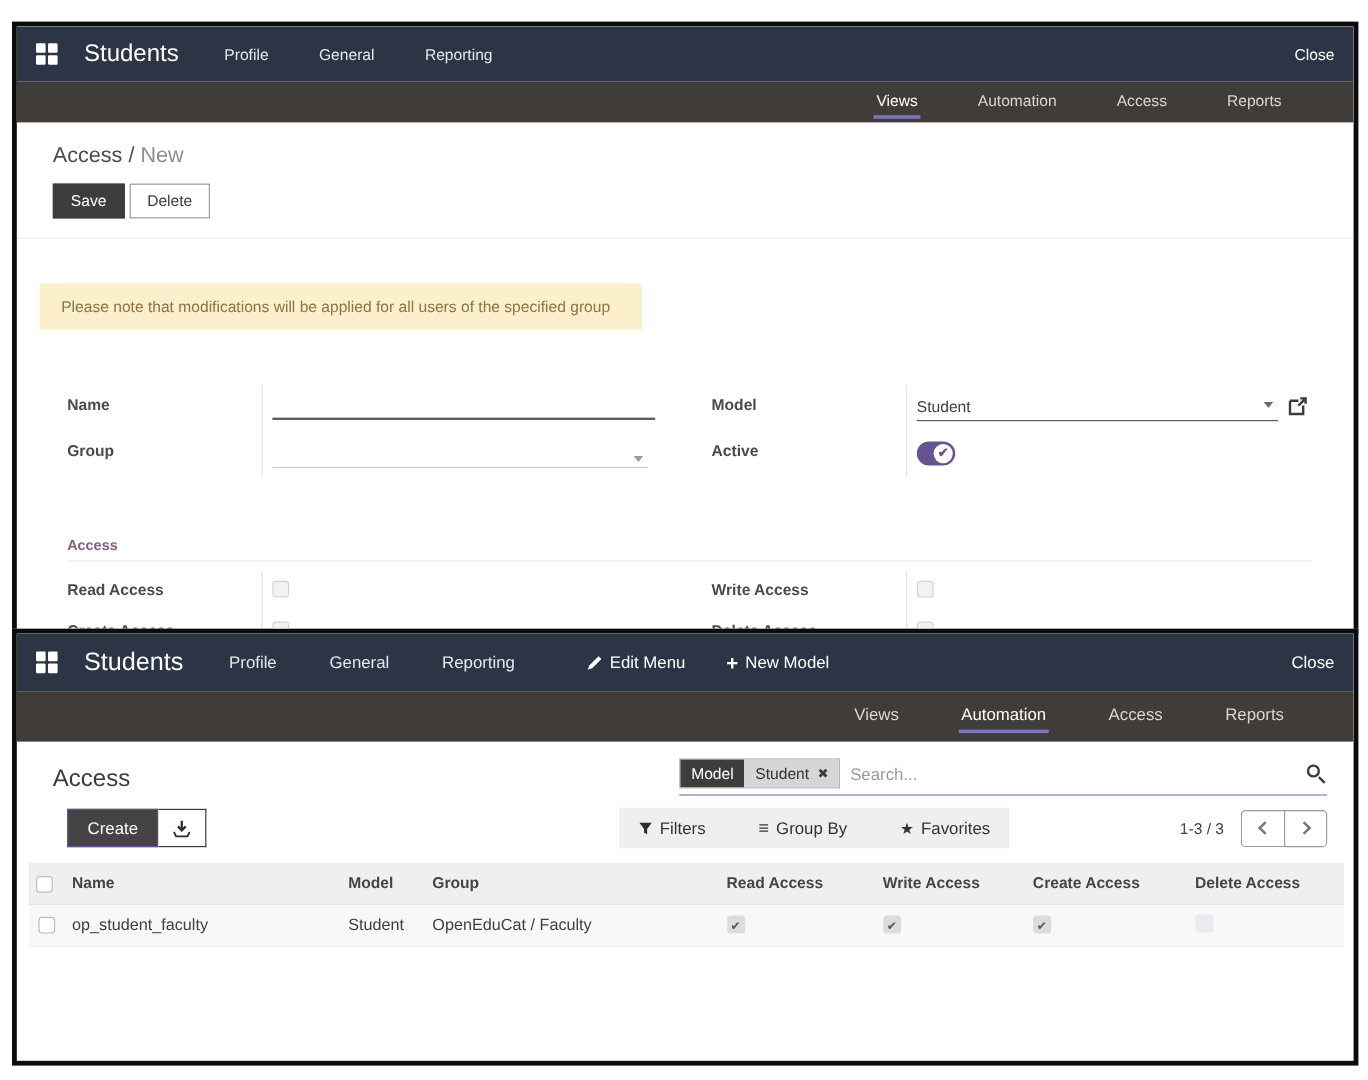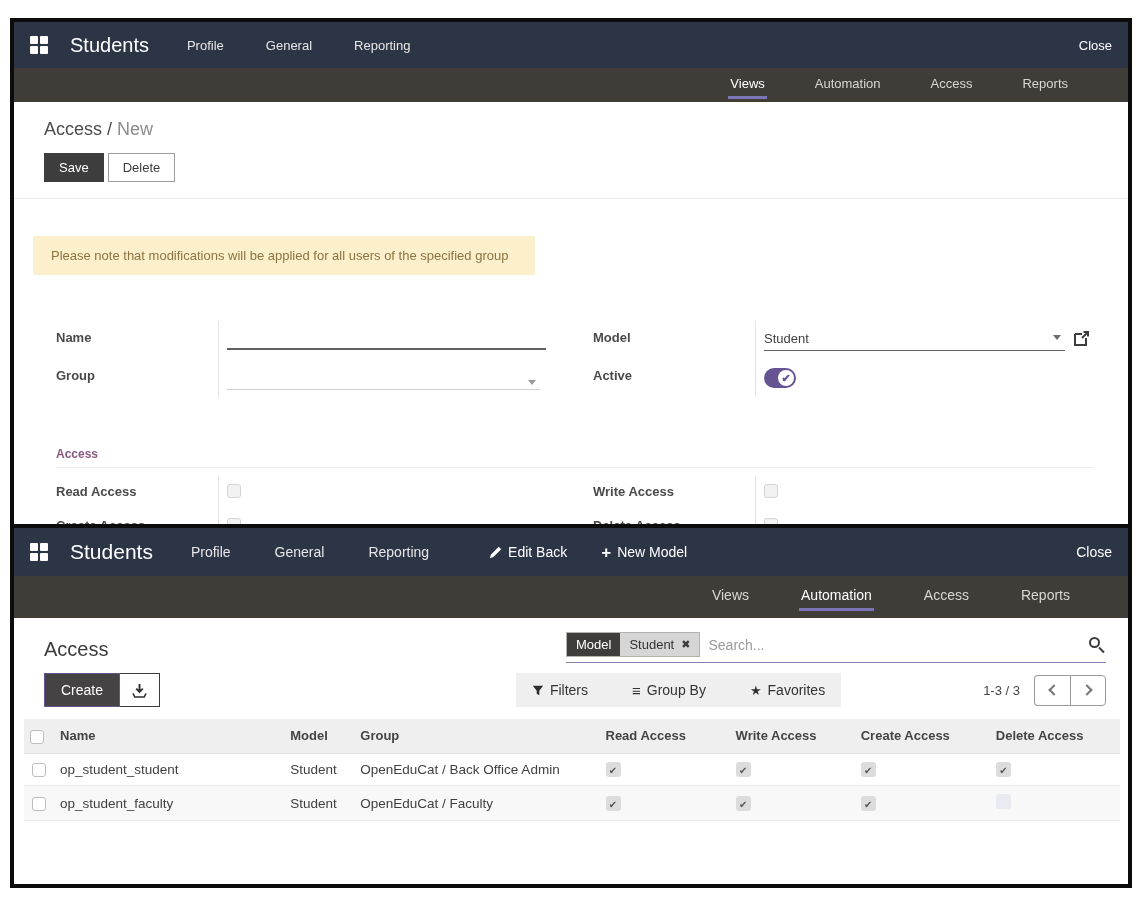--- a/index.html
+++ b/index.html
@@ -70,21 +70,21 @@
   .searchbar { margin-left:auto; width:540px; display:flex; align-items:center; border-bottom:1px solid #8781b1; padding-bottom:5px; }
   .facet { display:flex; border:1px solid #b3b3b3; font-size:13px; flex:none; }
   .facet-label { background:#3f3d3c; color:#fff; padding:4px 9px; }
   .facet-value { background:#d6d6d6; color:#333; padding:4px 9px; display:flex; align-items:center; gap:7px; }
   .facet-x { font-size:11px; color:#3b3b3b; cursor:pointer; }
   .search-input { border:none; outline:none; flex:1; font-size:14px; color:#555; padding:4px 8px; background:transparent; font-family:"Liberation Sans", sans-serif; }
   .search-input::placeholder { color:#9a9a9a; }
   .mag-icon { flex:none; width:18px; height:18px; position:relative; cursor:pointer; }
   .mag-icon .lens { position:absolute; width:11px; height:11px; border:2px solid #3c3c3c; border-radius:50%; top:1px; left:1px; }
   .mag-icon .tail { position:absolute; width:7px; height:2px; background:#3c3c3c; transform:rotate(45deg); top:13px; left:10px; }
-  .toolbar-row { display:flex; padding:10px 22px 0 30px; }
+  .toolbar-row { display:flex; align-items:center; padding:10px 22px 0 30px;margin-left:12px; }
   .create-group { display:flex; }
   .btn-create { background:#454343; color:#fff; border:1px solid #655491; font-size:14px; padding:7px 16px; cursor:pointer; }
   .btn-export { background:#fff; border:1px solid #3c3c3c; border-left:none; padding:7px 12px; cursor:pointer; display:flex; align-items:center; }
   .filter-strip { margin-left:auto; margin-right:142px; background:#efefef; display:flex; gap:44px; padding:9px 16px; font-size:14px; color:#333; }
   .filter-item { display:flex; align-items:center; gap:6px; cursor:pointer; }
   .funnel-icon svg { display:block; }
   .gb-icon { font-size:15px; line-height:1; }
   .star-icon { font-size:13px; }
   .pager { display:flex; align-items:center; gap:14px; font-size:13px; color:#444; }
   .pager-btns { display:flex; }
@@ -234,21 +234,21 @@
         <span>General</span>
         <span>Reporting</span>
       </div>
       <div class="nav-actions">
         <span class="act">
           <span class="pencil-icon">
             <svg width="13" height="13" viewBox="0 0 16 16">
                 <path d="M1 15 l1.5-4.5 L12 1 l3 3 L5.5 13.5 Z" fill="#fff"></path>
               </svg>
           </span>
-          <span>Edit Back</span>
+          <span>Edit Menu</span>
         </span>
         <span class="act">
           <span class="plus-glyph">+</span>
           <span>New Model</span>
         </span>
       </div>
       <div class="close-btn">Close</div>
     </div>
     <div class="tabbar">
       <div class="tab">Views</div>
@@ -325,30 +325,20 @@
           <th class="col-name">Name</th>
           <th class="col-model">Model</th>
           <th class="col-group">Group</th>
           <th class="col-read">Read Access</th>
           <th class="col-write">Write Access</th>
           <th class="col-create">Create Access</th>
           <th class="col-delete">Delete Access</th>
         </tr>
       </thead>
       <tbody>
-        <tr>
-          <td class="col-sel"><span class="row-cb"></span></td>
-          <td>op_student_student</td>
-          <td>Student</td>
-          <td>OpenEduCat / Back Office Admin</td>
-          <td><span class="ck checked"></span></td>
-          <td><span class="ck checked"></span></td>
-          <td><span class="ck checked"></span></td>
-          <td><span class="ck checked"></span></td>
-        </tr>
         <tr class="striped">
           <td class="col-sel"><span class="row-cb"></span></td>
           <td>op_student_faculty</td>
           <td>Student</td>
           <td>OpenEduCat / Faculty</td>
           <td><span class="ck checked"></span></td>
           <td><span class="ck checked"></span></td>
           <td><span class="ck checked"></span></td>
           <td><span class="ck"></span></td>
         </tr>

